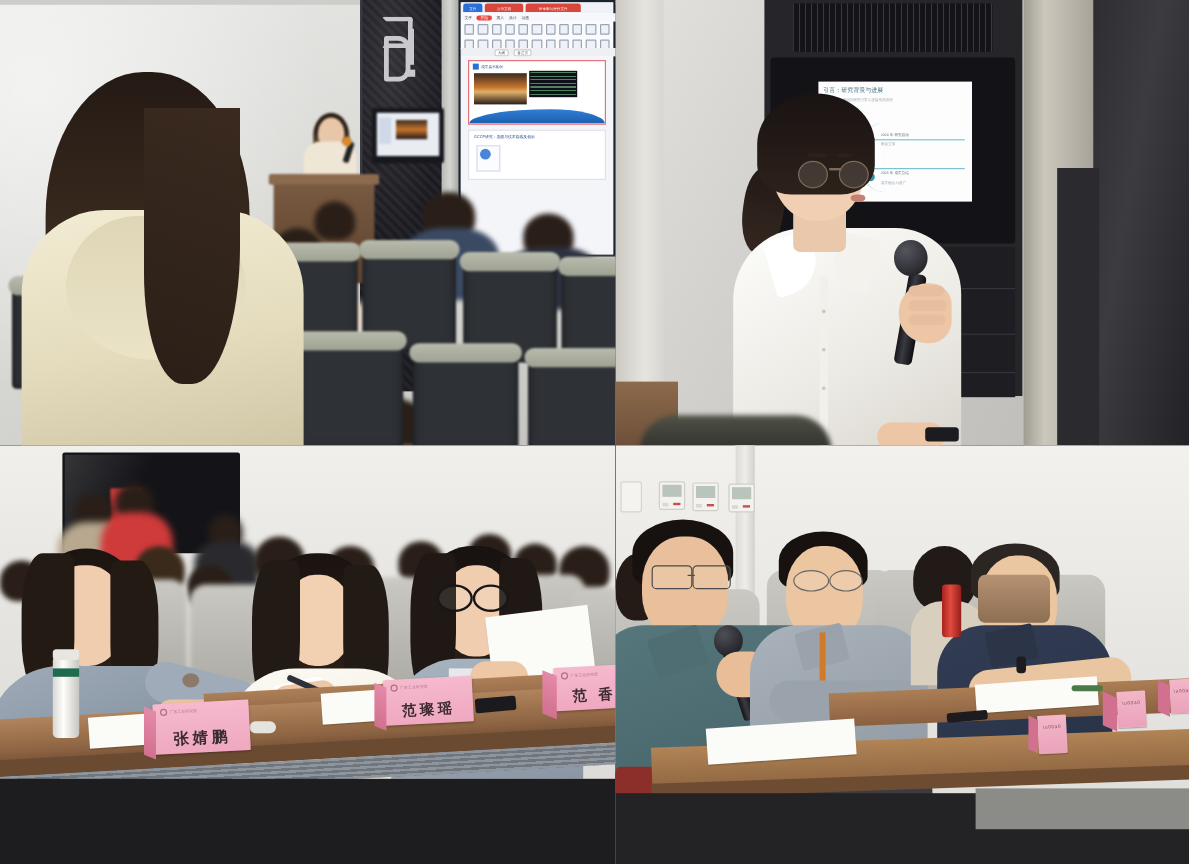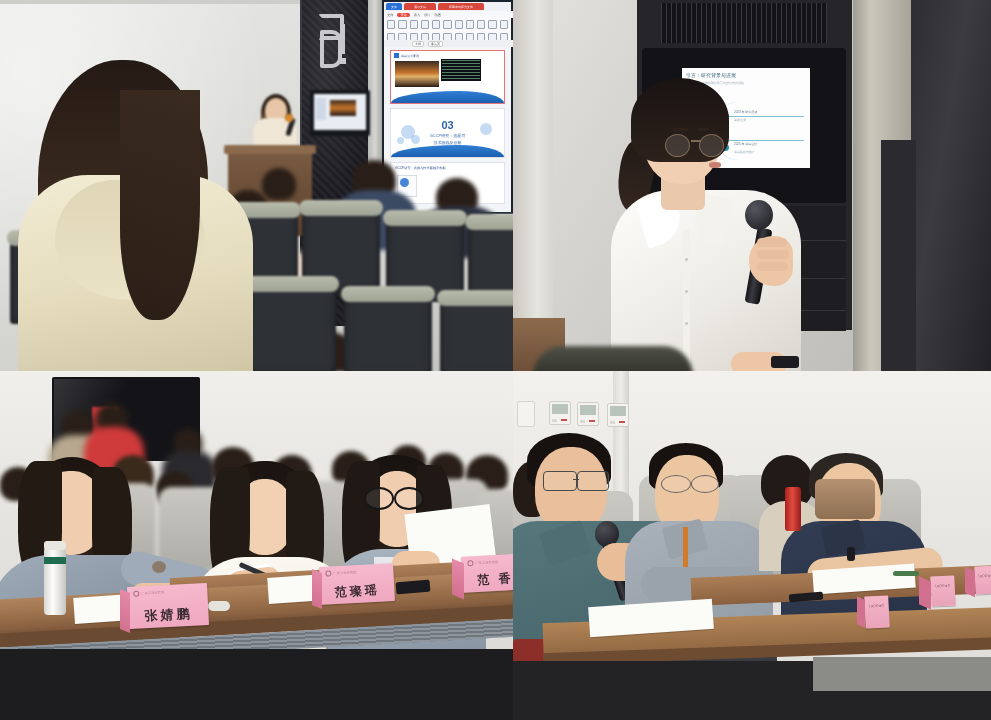--- a/index.html
+++ b/index.html
@@ -294,30 +294,20 @@
               <span class="sl-headsq"></span>
               <span class="sl-headtx">成果展示案例</span>
             </div>
             <div class="sl-photo"></div>
             <div class="sl-photo2">
                 <div class="sl-code"></div>
               </div>
             <div class="sl-blue-wave"></div>
           </div>
 
-          <div class="slide slide-b">
-            <div class="sl-bubble" style="left:10px;top:16px;width:14px;height:14px;"></div>
-            <div class="sl-bubble" style="left:20px;top:26px;width:9px;height:9px;"></div>
-            <div class="sl-bubble" style="left:6px;top:28px;width:7px;height:7px;"></div>
-            <div class="sl-bubble" style="right:12px;top:14px;width:12px;height:12px;"></div>
-            <div class="sl-03">03</div>
-            <div class="sl-sub">GCCP研究：选题与</div>
-            <div class="sl-sub" style="top:31px;">技术路线及创新</div>
-            <div class="sl-blue-wave"></div>
-          </div>
 
           <div class="slide slide-c">
             <div class="sl-c-title">GCCP研究：选题与技术路线及创新</div>
             <div class="sl-c-card"></div>
             <div class="sl-c-badge"></div>
           </div>
         </div>
       </div>
     </div>
 

